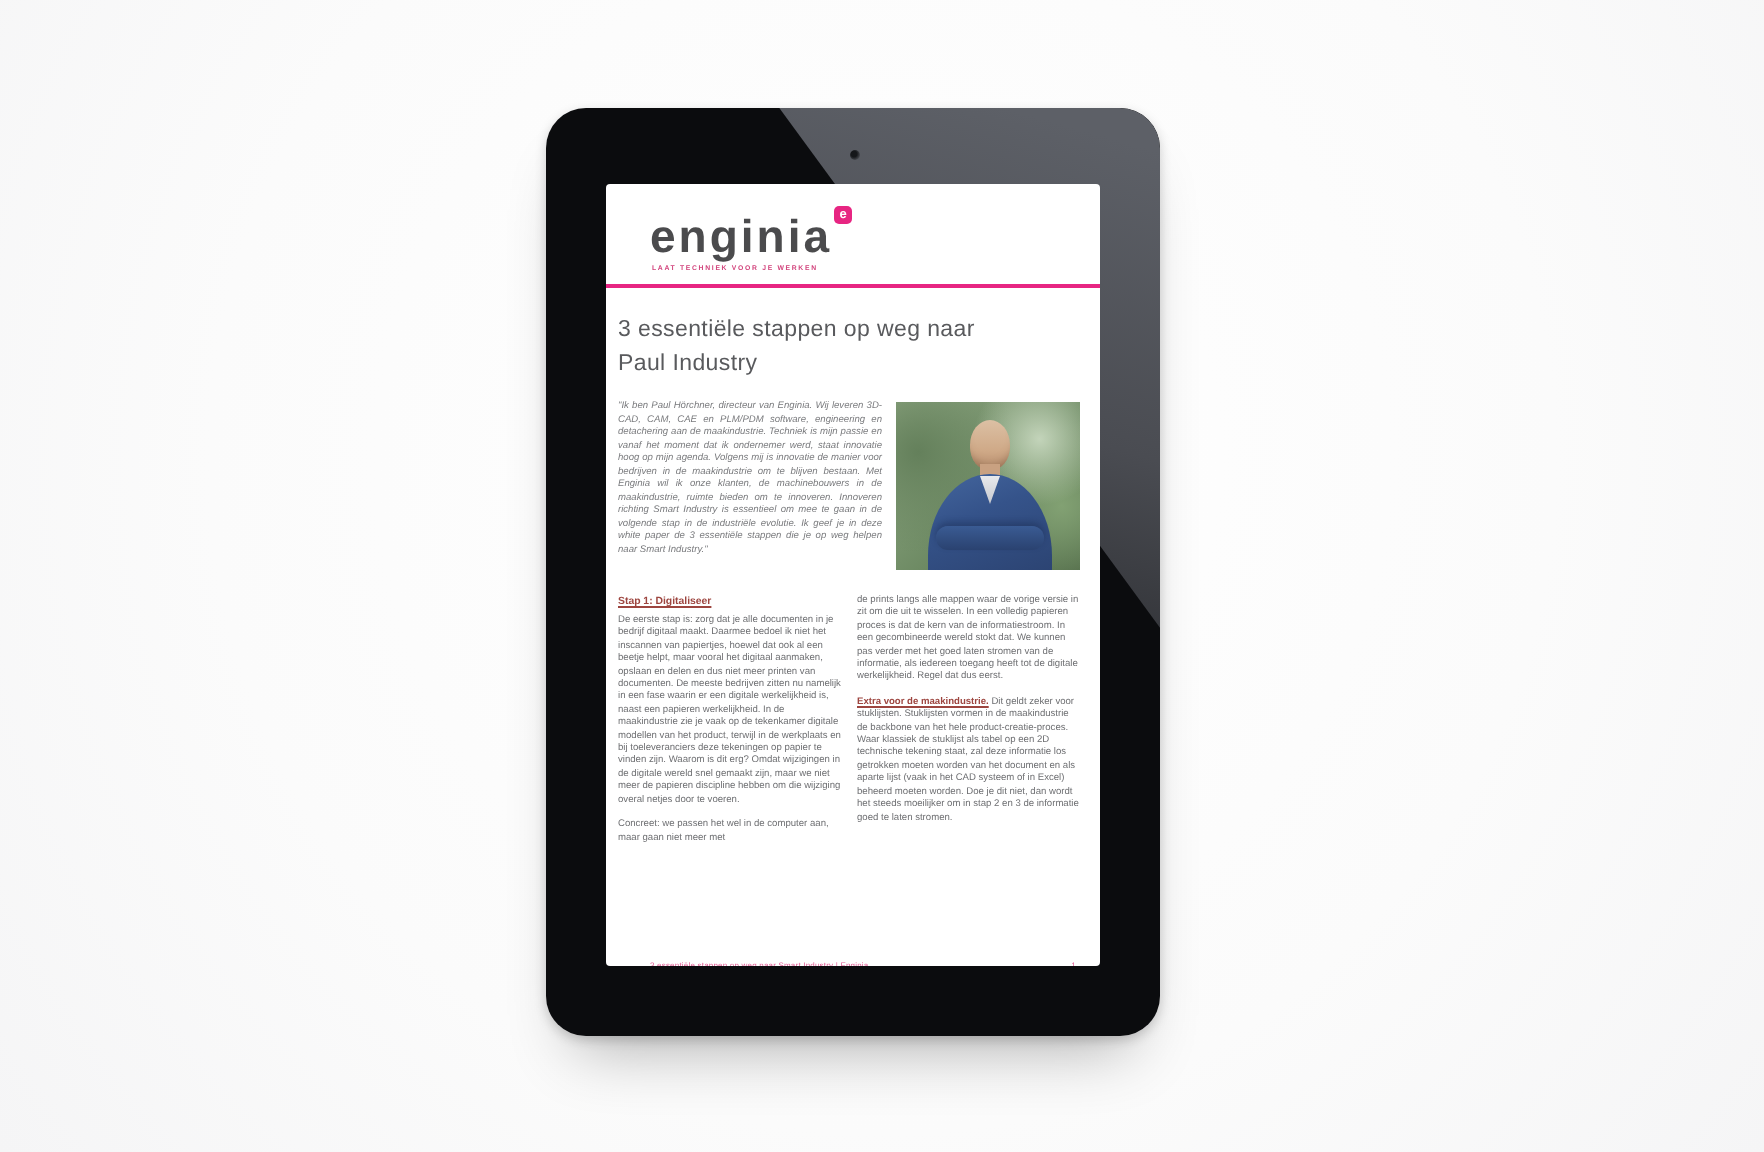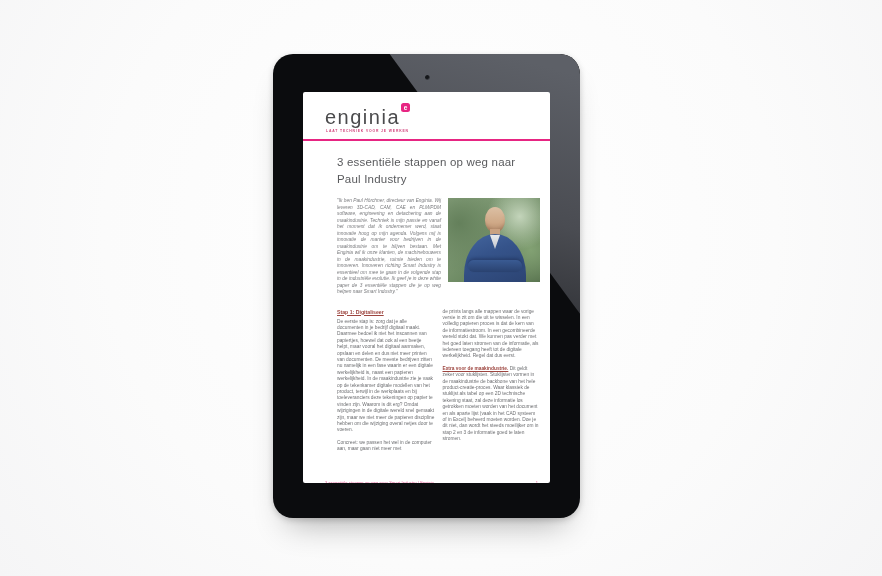--- a/index.html
+++ b/index.html
@@ -28,36 +28,36 @@
   }
   .screen{
     position:absolute;left:30px;top:38px;width:247px;height:391px;
     background:#ffffff;border-radius:2px;overflow:hidden;
   }
 
   
   .doc{position:relative;width:100%;height:100%;color:#6e6f72;}
   .logo-block{margin:15px 0 0 22px;line-height:1;}
   .logo-word{
-    font-size:20px;font-weight:400;letter-spacing:1.5px;color:#4b4b4d;
+    font-size:23px;font-weight:700;letter-spacing:1.5px;color:#4b4b4d;
     display:inline-block;
   }
   .logo-sup{
     display:inline-block;width:9px;height:9px;border-radius:2.5px;
     background:#e72582;color:#ffffff;font-size:6.5px;font-weight:700;
     text-align:center;line-height:9px;vertical-align:top;
     transform:translateY(-4px);margin-left:1px;
   }
   .tagline{
     margin:2px 0 0 23px;font-size:3.4px;letter-spacing:0.85px;
     color:#d2437c;text-transform:uppercase;font-weight:700;
   }
   .rule{margin-top:6px;height:2px;background:#e72582;width:100%;}
 
-  .content{padding:0 10px 0 34px;}
+  .content{padding:0 10px 0 6px;}
   .title{
     margin-top:13px;font-size:11.5px;line-height:17px;color:#595a5d;
     letter-spacing:.2px;
   }
 
   .intro-row{display:flex;margin-top:10px;gap:7px;align-items:flex-start;}
   .quote{
     flex:1;font-style:italic;font-size:4.8px;line-height:6.5px;
     color:#7a7b7e;text-align:justify;
   }

